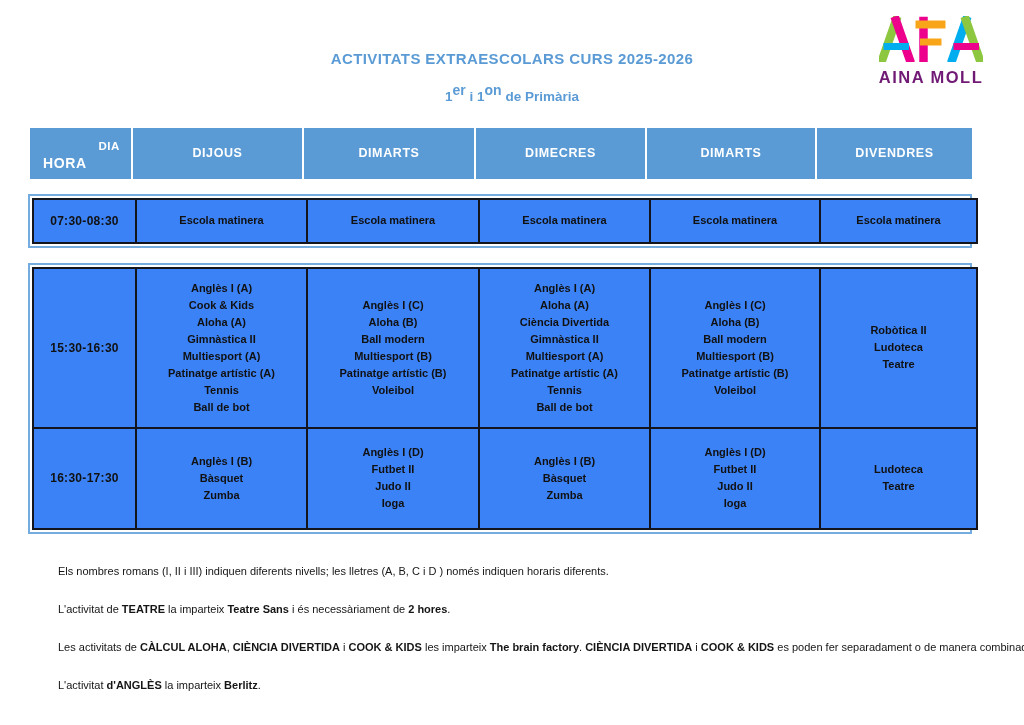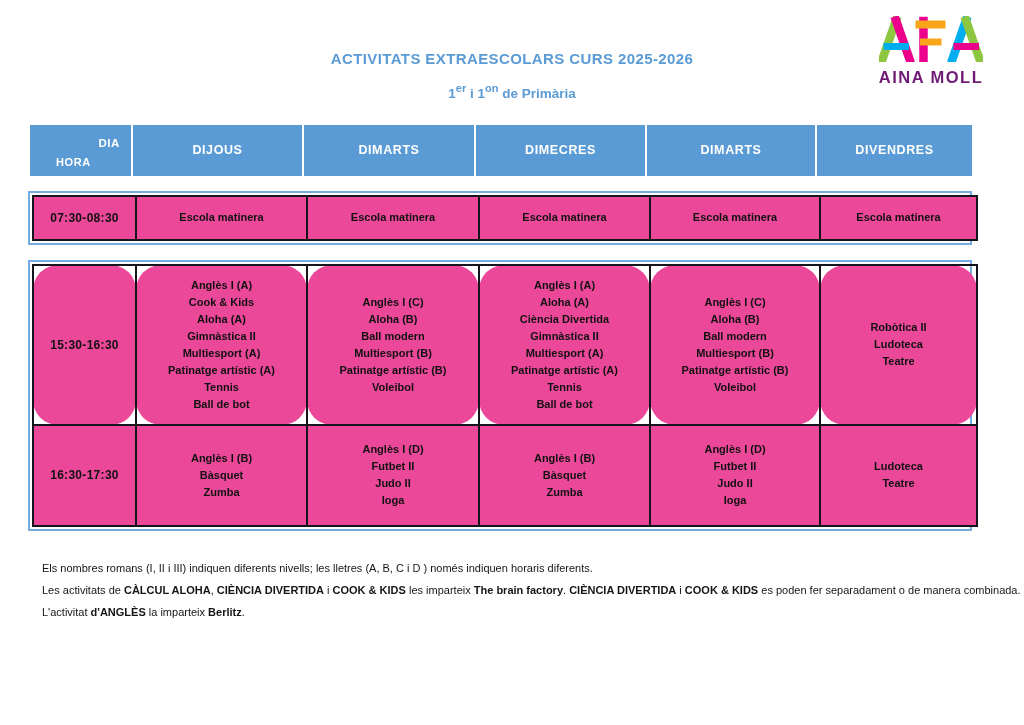--- a/index.html
+++ b/index.html
@@ -10,21 +10,21 @@
   }
   
   .doc-header{padding-top:50px;text-align:center;}
   .doc-title{
     font-size:15px;font-weight:700;color:#5B9BD5;margin:0;
     letter-spacing:.4px;
   }
   .doc-subtitle{
     font-size:13.5px;font-weight:700;color:#5B9BD5;margin:15px 0 0;
   }
-  .doc-subtitle sup{font-size:11px;}
+  .doc-subtitle sup{font-size:14px;}
   .logo{position:absolute;top:16px;right:34px;width:118px;text-align:center;}
   .logo-name{
     font-size:16.5px;font-weight:700;color:#701a75;letter-spacing:1.5px;
     margin-top:2px;white-space:nowrap;
   }
   
   .schedule{margin:22px 0 0 28px;width:944px;}
   table{border-collapse:collapse;table-layout:fixed;width:944px;}
   .head-table th{
     background:#5B9BD5;border:2px solid #ffffff;height:51px;
@@ -32,41 +32,41 @@
     text-align:center;vertical-align:middle;padding:0;
   }
   .corner-cell{
     position:relative;
     background-image:linear-gradient(to bottom right,
       rgba(0,0,0,0) calc(50% - 1.2px), #ffffff calc(50% - 1.2px),
       #ffffff calc(50% + 1.2px), rgba(0,0,0,0) calc(50% + 1.2px));
     background-color:#5B9BD5;
   }
   .corner-cell .dia{position:absolute;top:12px;right:11px;font-size:11.5px;}
-  .corner-cell .hora{position:absolute;bottom:8px;left:26px;font-size:11px;}
+  .corner-cell .hora{position:absolute;bottom:8px;left:13px;font-size:14px;}
   .block{
     border:2px solid #74ACDF;padding:2px;width:944px;box-sizing:border-box;
     background:#fff;
   }
   .block-1{margin-top:13px;}
   .block-2{margin-top:15px;}
   .block table{width:100%;}
   .block td{
     border:2px solid #14141c;text-align:center;vertical-align:middle;
-    font-weight:700;font-size:11px;padding:3px 0;background:#ec4899;
+    font-weight:700;font-size:11px;padding:3px 0;background:#3b82f6;
   }
   .block td.time-cell{font-size:12px;letter-spacing:.3px;}
   .activity-line{line-height:17px;white-space:nowrap;}
   #block-table-0 td{height:36px;}
-  #block-table-1 tr.row-0 td{height:152px;border-radius:25px;}
+  #block-table-1 tr.row-0 td{height:152px;}
   #block-table-1 tr.row-1 td{height:93px;}
   
   .footnotes{margin:26px 0 0 42px;}
   .footnotes p{
-    margin:0;line-height:22px;font-size:11px;white-space:nowrap;color:#151515;
+    margin:16px;line-height:22px;font-size:11px;white-space:nowrap;color:#151515;
   }
   .footnotes p.spaced{margin-top:13px;}
   .footnotes b{font-weight:700;}
 </style>
 </head>
 <body>
 
 <div class="page">
 
   <div class="doc-header">
@@ -239,17 +239,18 @@
                 <div class="activity-line">Teatre</div>
               </td>
             </tr>
           </tbody>
       </table>
     </div>
   </div>
 
   <div class="footnotes" id="footnotes">
       <p><span>Els nombres romans (I, II i III) indiquen diferents nivells; les lletres (A, B, C i D ) només indiquen horaris diferents.</span></p>
+      <p><span>L'activitat de </span><b>TEATRE</b><span> la imparteix </span><b>Teatre Sans</b><span> i és necessàriament de </span><b>2 hores</b><span>.</span></p>
       <p><span>Les activitats de </span><b>CÀLCUL ALOHA</b><span>, </span><b>CIÈNCIA DIVERTIDA</b><span> i </span><b>COOK &amp; KIDS</b><span> les imparteix </span><b>The brain factory</b><span>. </span><b>CIÈNCIA DIVERTIDA</b><span> i </span><b>COOK &amp; KIDS</b><span> es poden fer separadament o de manera combinada.</span></p>
       <p><span>L'activitat </span><b>d'ANGLÈS</b><span> la imparteix </span><b>Berlitz</b><span>.</span></p>
     </div>
 
 </div>
 
 </body></html>

